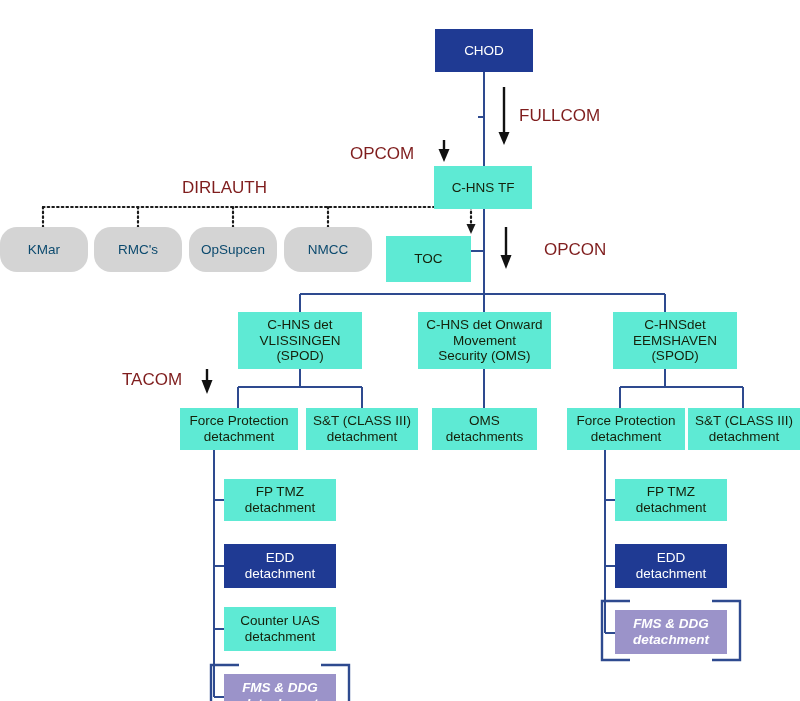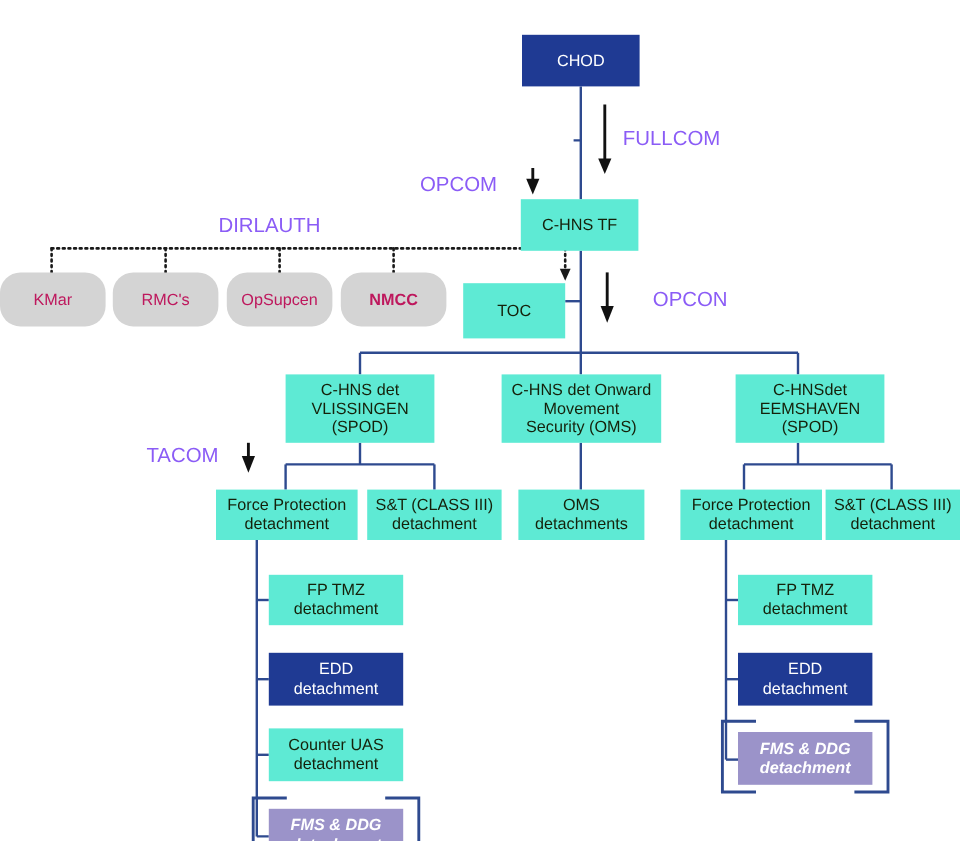--- a/index.html
+++ b/index.html
@@ -23,29 +23,29 @@
     justify-content: center;
     text-align: center;
     line-height: 1.15;
     font-size: 13.5px;
     color: #1a1a1a;
     padding: 2px 4px;
     z-index: 3;
   }
   .node.green { background: #5eead4; color: #15210a; }
   .node.navy  { background: #1f3a93; color: #ffffff; }
-  .node.gray  { background: #d4d4d4; color: #be185d; border-radius: 17px; }
+  .node.gray  { background: #d4d4d4; color: #0c4a6e; border-radius: 17px; }
   .node.purple{ background: #9b93c9; color: #ffffff; font-style: italic; font-weight: bold; }
   .node .lines { display: block; width: 100%; }
   .node .lines span { display: block; }
 
   .lbl {
     position: absolute;
     font-size: 17px;
-    color: #8b5cf6;
+    color: #7f1d1d;
     white-space: nowrap;
     z-index: 4;
   }
   svg.wires {
     position: absolute;
     left: 0; top: 0;
     width: 800px; height: 701px;
     z-index: 1;
   }
   svg.brackets {
@@ -172,21 +172,21 @@
         <span>RMC's</span>
       </span>
   </div>
 
   <div class="node gray" style="left:189px; top:198px; width:88px; height:45px;text-align:center;">
     <span class="lines">
         <span>OpSupcen</span>
       </span>
   </div>
 
-  <div class="node gray" style="left:284px; top:198px; width:88px; height:45px;font-weight:bold;">
+  <div class="node gray" style="left:284px; top:198px; width:88px; height:45px;">
     <span class="lines">
         <span>NMCC</span>
       </span>
   </div>
 
   <div class="node green" style="left:238px; top:283px; width:124px; height:57px;">
     <span class="lines">
       <span>C-HNS det</span>
       <span>VLISSINGEN</span>
       <span>(SPOD)</span>

